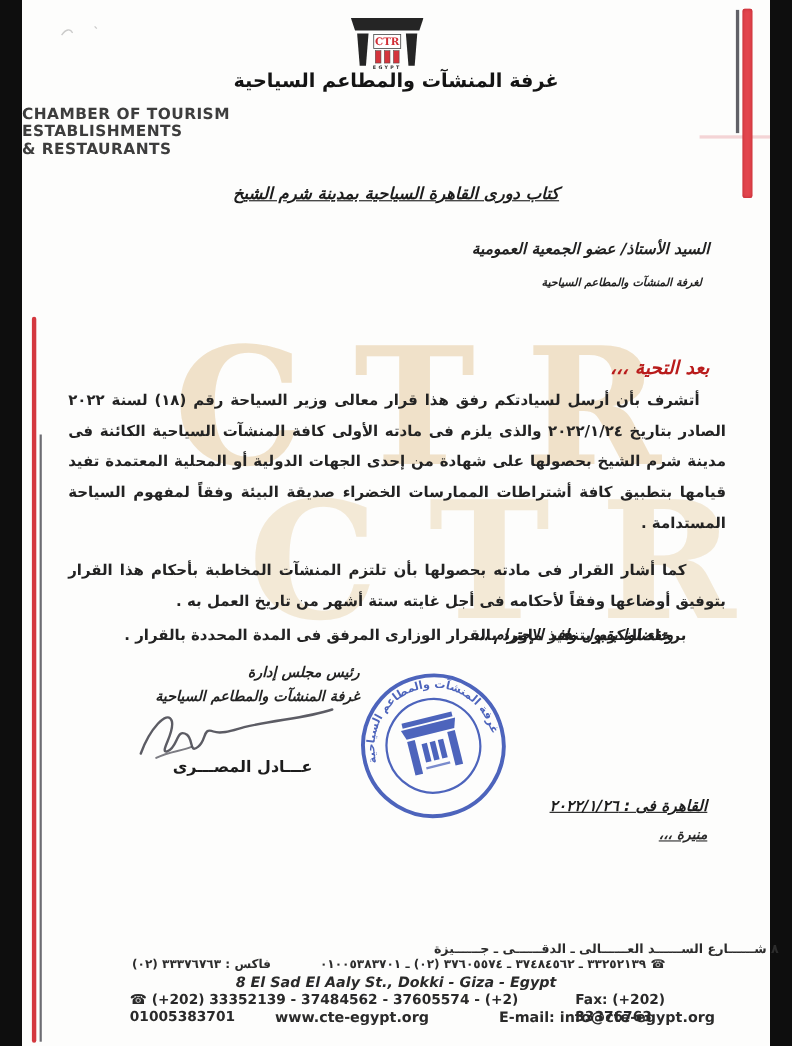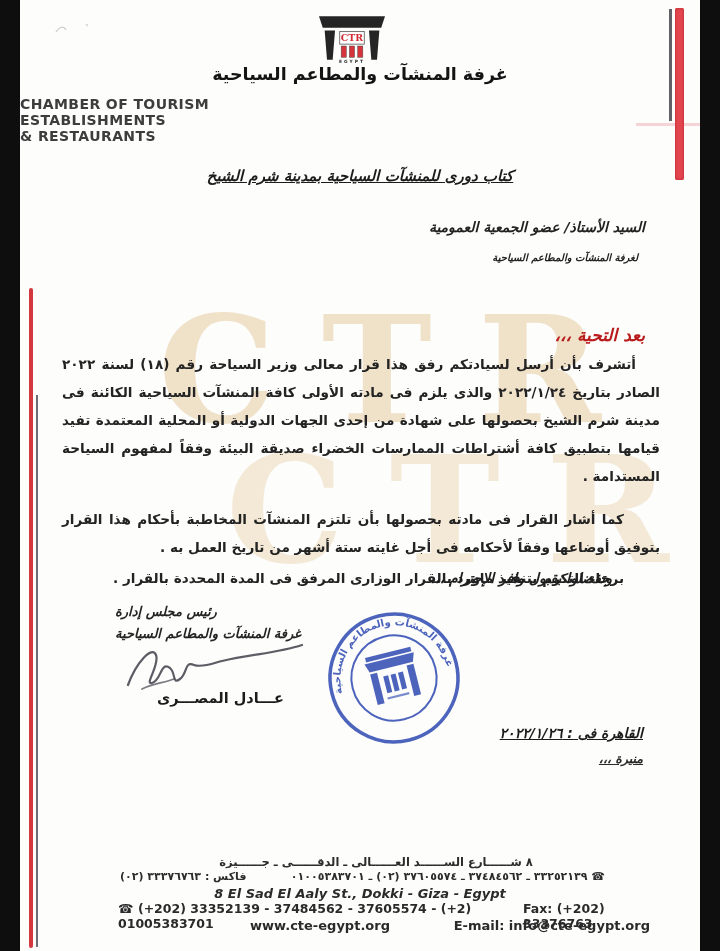--- a/index.html
+++ b/index.html
@@ -59,21 +59,21 @@
   .body-text p{margin:0;}
   .body-text .p1{text-indent:24px;}
   .body-text .p2{margin-top:15px;text-indent:36px;}
   .body-text .p3{margin-top:3px;text-indent:36px;}
   .closing{
     left:250px;right:88px;top:570px;text-align:right;direction:rtl;
     font-size:14px;font-weight:bold;font-style:italic;color:#1e1e1e;
   }
   
   .sig-title{
-    left:95px;top:601px;width:212px;text-align:left;direction:rtl;
+    left:95px;top:601px;width:212px;text-align:right;direction:rtl;
     font-size:13px;font-weight:bold;font-style:italic;color:#242424;line-height:22px;
   }
   .sig-svg{left:100px;top:633px;z-index:6;}
   .sig-name{
     left:118px;top:690px;width:165px;text-align:center;direction:rtl;
     font-size:14.5px;font-weight:bold;color:#1c1c1c;
   }
   
   .stamp{
     left:303px;top:607px;width:142px;height:142px;z-index:4;
@@ -85,21 +85,21 @@
     font-size:14px;font-weight:bold;font-style:italic;color:#1c1c1c;
     text-decoration:underline;
   }
   .date-note{
     right:57px;top:751px;direction:rtl;text-align:right;
     font-size:12.5px;font-weight:bold;font-style:italic;color:#2a2a2a;
     text-decoration:underline;
   }
   
   .f-addr-ar{
-    left:16px;top:855px;width:100%;text-align:center;direction:rtl;
+    left:8px;top:855px;width:100%;text-align:right;direction:rtl;
     font-size:11.5px;font-weight:bold;color:#2c2c2c;
   }
   .f-phones-ar{
     left:100px;top:870px;width:485px;display:flex;justify-content:space-between;
     font-size:11px;font-weight:bold;color:#2c2c2c;direction:ltr;
   }
   .f-addr-en{
     left:0;top:886px;width:100%;text-align:center;
     font-size:13px;font-weight:bold;color:#2a2a2a;font-style:italic;
   }
@@ -137,21 +137,21 @@
     <rect x="32.2" y="35.5" width="5.5" height="12" fill="#d5343c" stroke="#4a4a4a" stroke-width="0.5"></rect>
     <rect x="41" y="35.5" width="5.5" height="12" fill="#d5343c" stroke="#4a4a4a" stroke-width="0.5"></rect>
     <text x="35" y="53" text-anchor="middle" font-family="DejaVu Sans, sans-serif" font-size="4.6" font-weight="bold" letter-spacing="2.2" fill="#333">EGYPT</text>
   </svg>
 
   <div class="abs org-ar z-text">غرفة المنشآت والمطاعم السياحية</div>
   <div class="abs org-en z-text">CHAMBER OF TOURISM
 ESTABLISHMENTS
 &amp; RESTAURANTS</div>
 
-  <div class="abs subject-title z-text">كتاب دورى للمنشآت السياحية بمدينة شرم الشيخ</div>
+  <div class="abs subject-title z-text">كتاب دورى القاهرة السياحية بمدينة شرم الشيخ</div>
 
   <div class="abs recip1 z-text">السيد الأستاذ/ عضو الجمعية العمومية</div>
   <div class="abs recip2 z-text">لغرفة المنشآت والمطاعم السياحية</div>
 
   <div class="abs greeting z-text">بعد التحية ،،،</div>
   <div class="abs body-text z-text">
     <p class="p1">أتشرف بأن أرسل لسيادتكم رفق هذا قرار معالى وزير السياحة رقم (١٨) لسنة ٢٠٢٢ الصادر بتاريخ ٢٠٢٢/١/٢٤ والذى يلزم فى مادته الأولى كافة المنشآت السياحية الكائنة فى مدينة شرم الشيخ بحصولها على شهادة من إحدى الجهات الدولية أو المحلية المعتمدة تفيد قيامها بتطبيق كافة أشتراطات الممارسات الخضراء صديقة البيئة وفقاً لمفهوم السياحة المستدامة .</p>
     <p class="p2">كما أشار القرار فى مادته بحصولها بأن تلتزم المنشآت المخاطبة بأحكام هذا القرار بتوفيق أوضاعها وفقاً لأحكامه فى أجل غايته ستة أشهر من تاريخ العمل به .</p>
     <p class="p3">برجاء التكرم بتنفيذ ماورد بالقرار الوزارى المرفق فى المدة المحددة بالقرار .</p>
   </div>

